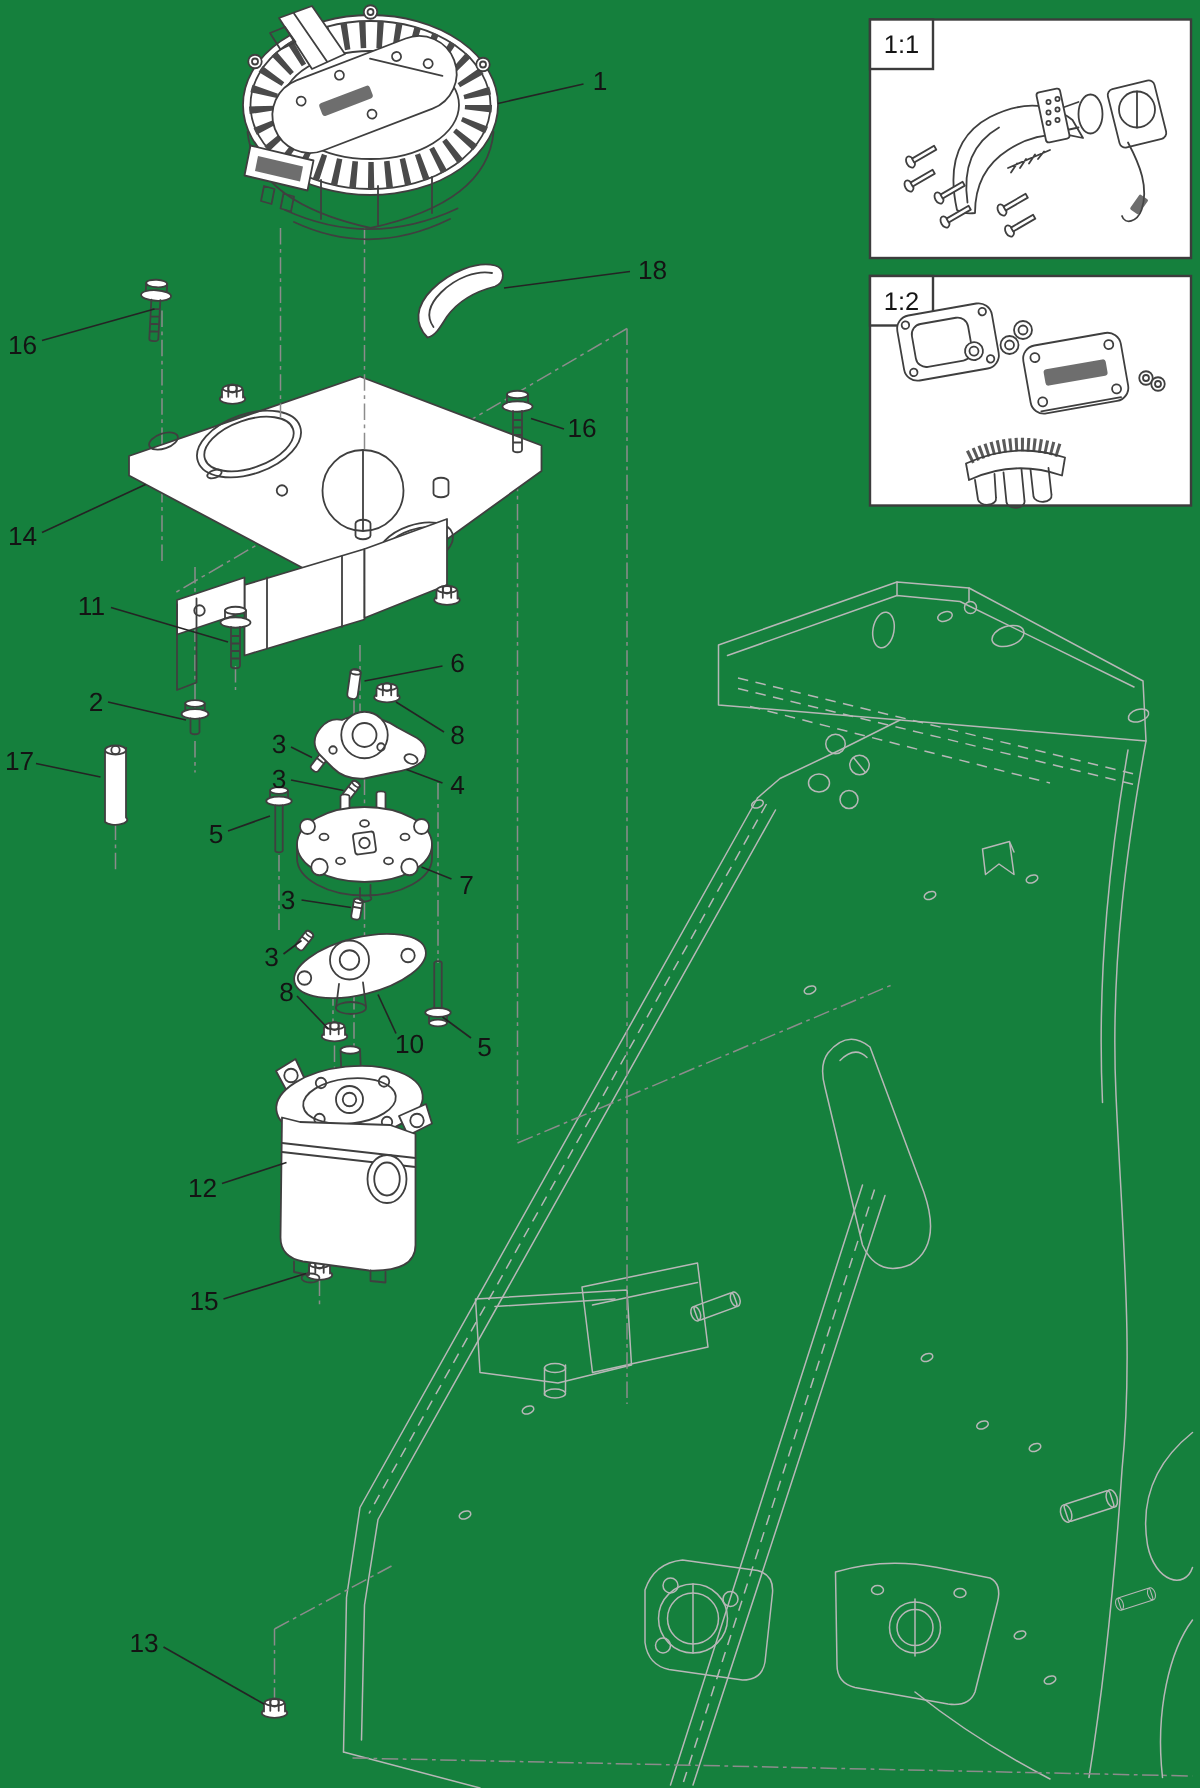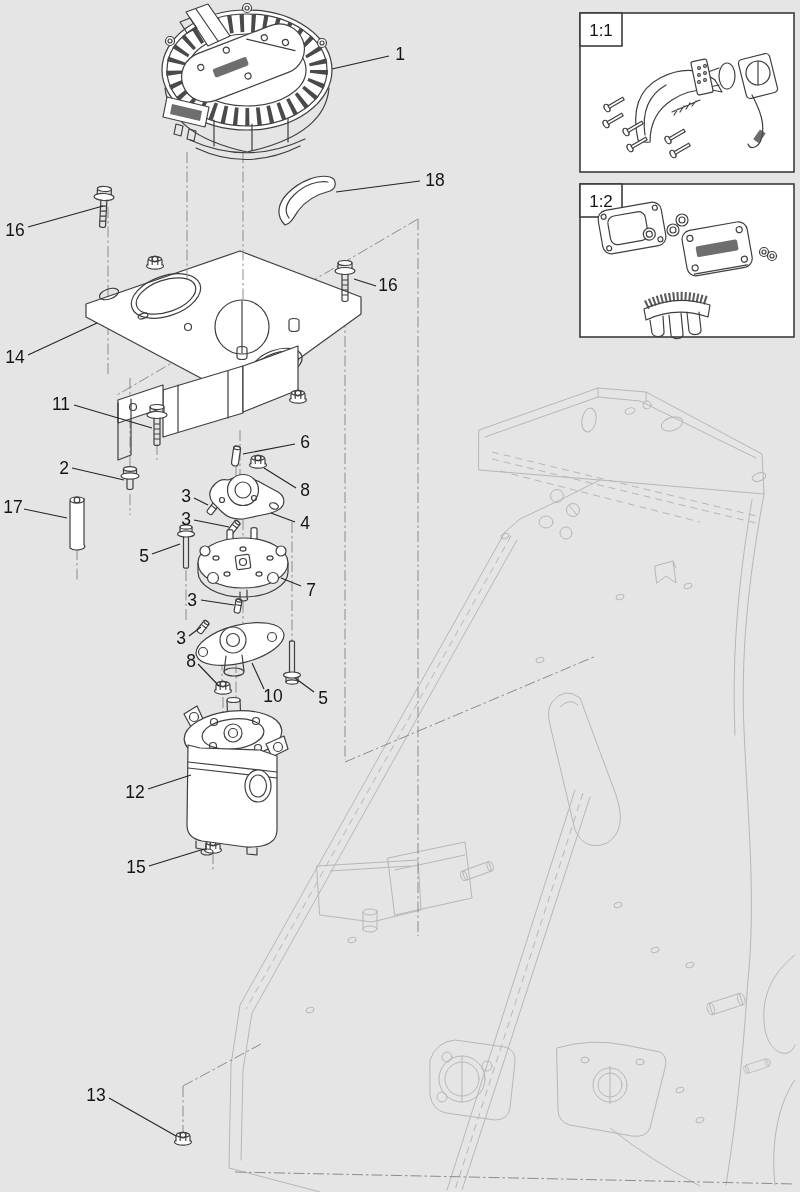--- a/index.html
+++ b/index.html
@@ -1,16 +1,16 @@
 <!DOCTYPE html>
 <html style="--line: #3f3f3f; --frame: #b7b7b7; --center: #8c8c8c; --label: #141414;"><head>
 <meta charset="utf-8">
 <style>
   html,body{margin:0;padding:0;background:#fff;}
-  .page{position:relative;width:800px;height:1192px;background:#e5e5e5;overflow:hidden;}
+  .page{position:relative;width:800px;height:1192px;background:#15803d;overflow:hidden;}
   svg{display:block;}
   .part{stroke:var(--line,#3f3f3f);fill:none;stroke-width:1.2;stroke-linejoin:round;stroke-linecap:round;}
   .partf{stroke:var(--line,#3f3f3f);fill:#fff;stroke-width:1.2;stroke-linejoin:round;}
   .fins{stroke:#4a4a4a;fill:none;stroke-width:18;stroke-dasharray:4 7.5;}
   .frame{stroke:var(--frame,#b7b7b7);fill:none;stroke-width:1;stroke-linejoin:round;stroke-linecap:round;}
   .framed{stroke:var(--frame,#b7b7b7);fill:none;stroke-width:1;stroke-dasharray:7 5;}
   .cl{stroke:var(--center,#8c8c8c);fill:none;stroke-width:1;stroke-dasharray:11 3 2.5 3;}
   .dark{fill:#4a4a4a;opacity:.8;stroke:none;}
   #callouts text{font:17.5px "Liberation Sans", sans-serif;fill:var(--label,#141414);text-anchor:middle;dominant-baseline:central;}
   #callouts line{stroke:#242424;stroke-width:1.1;}

